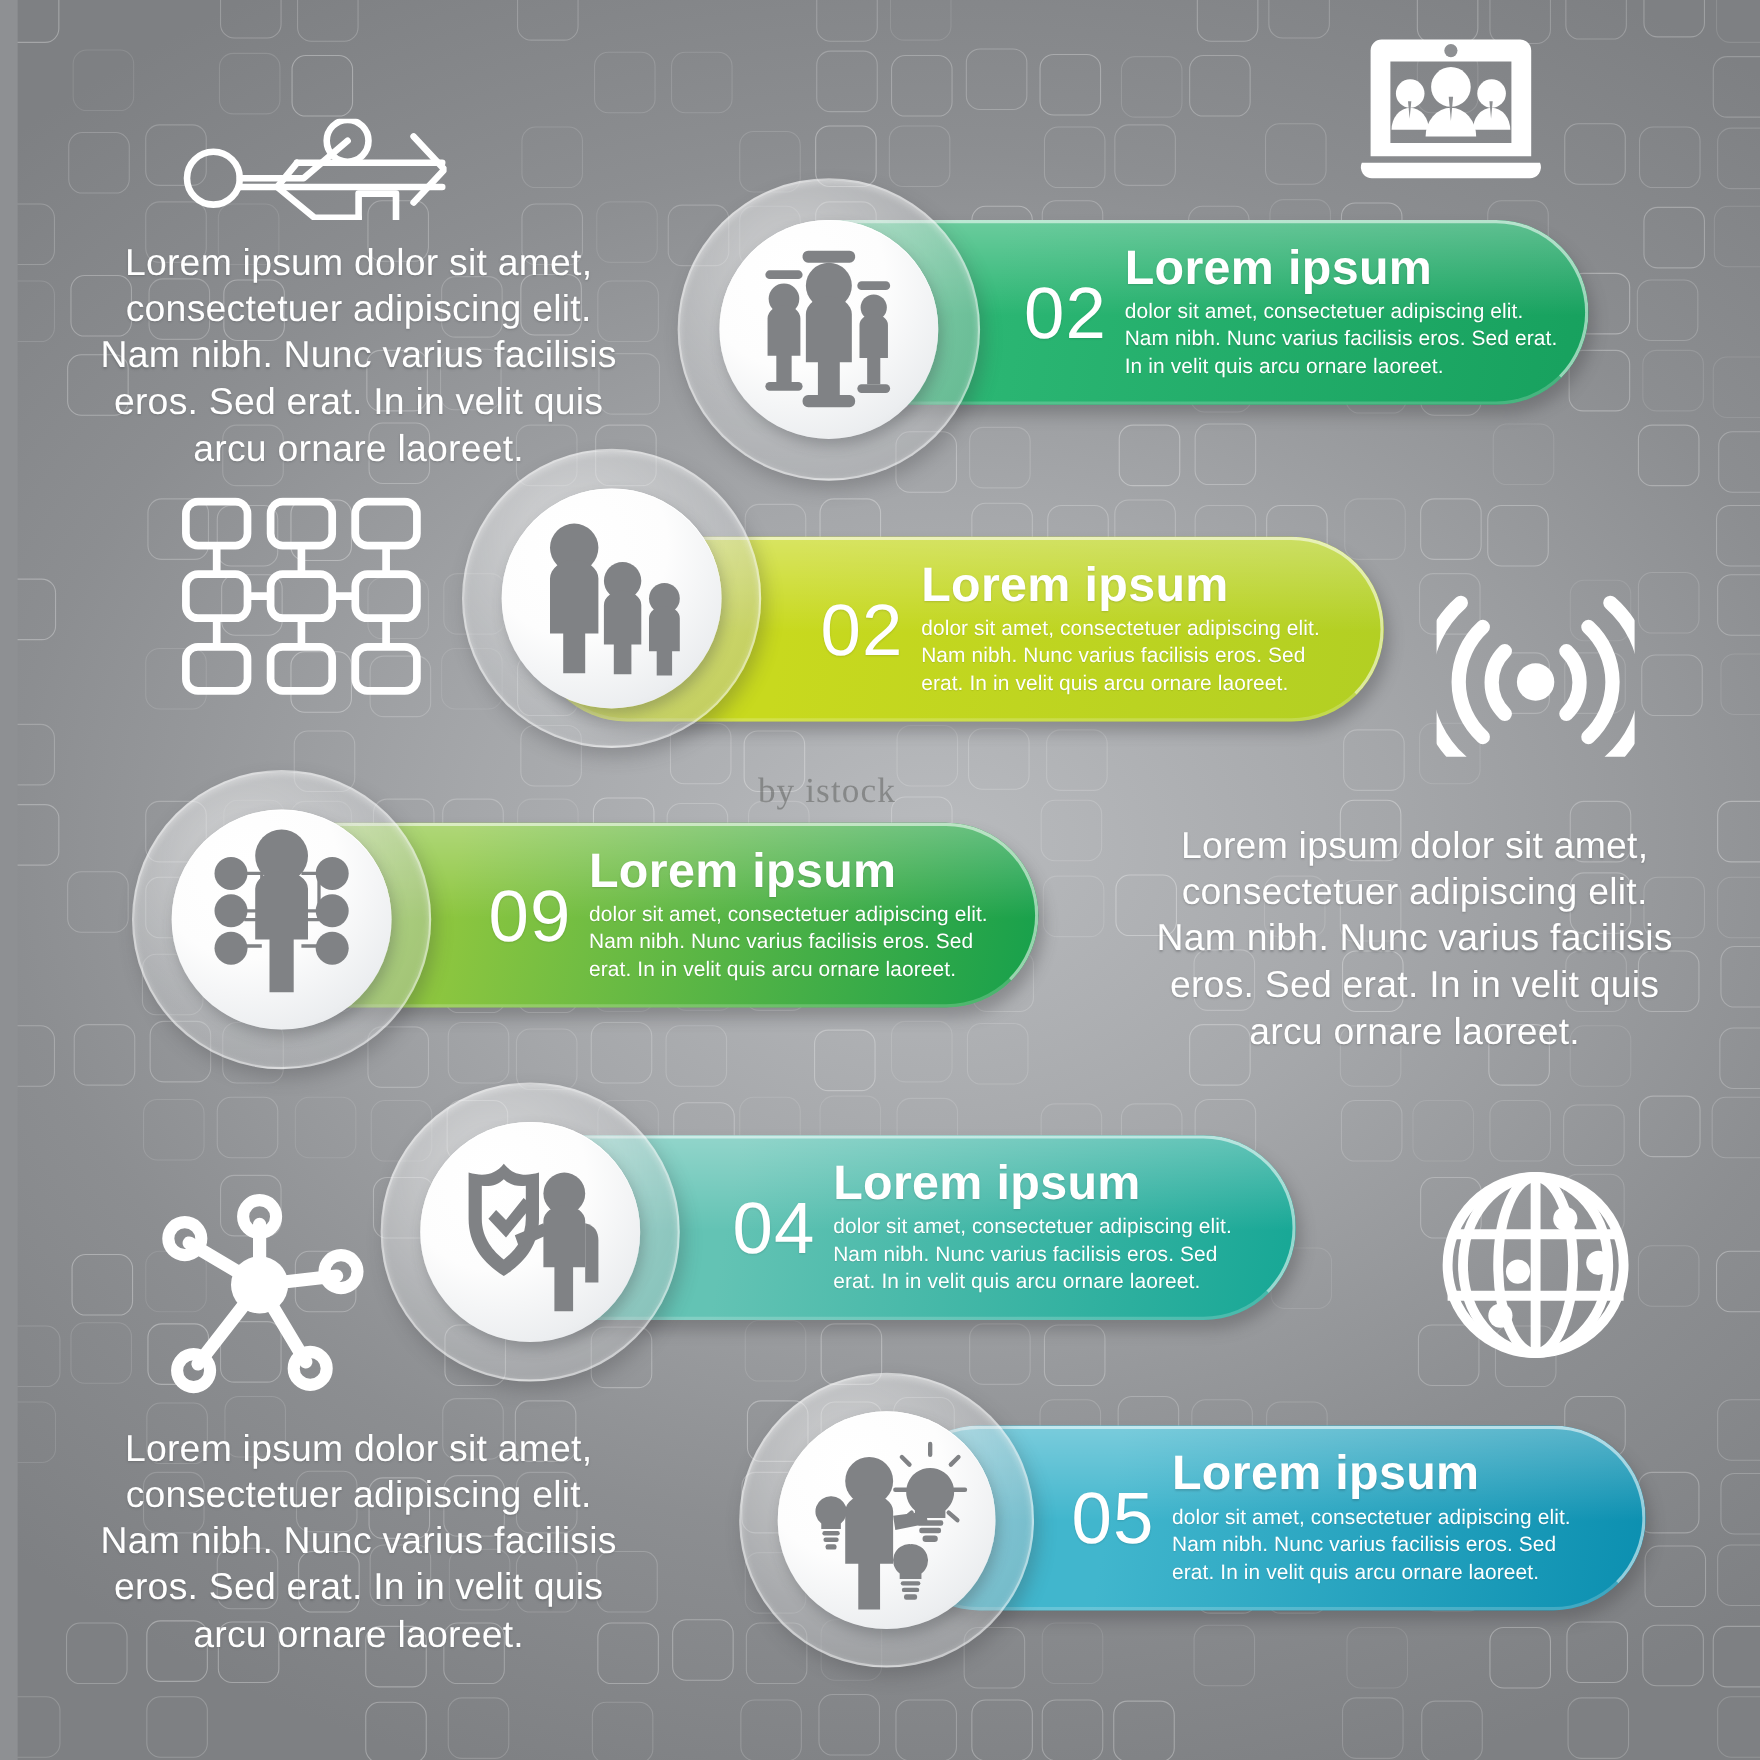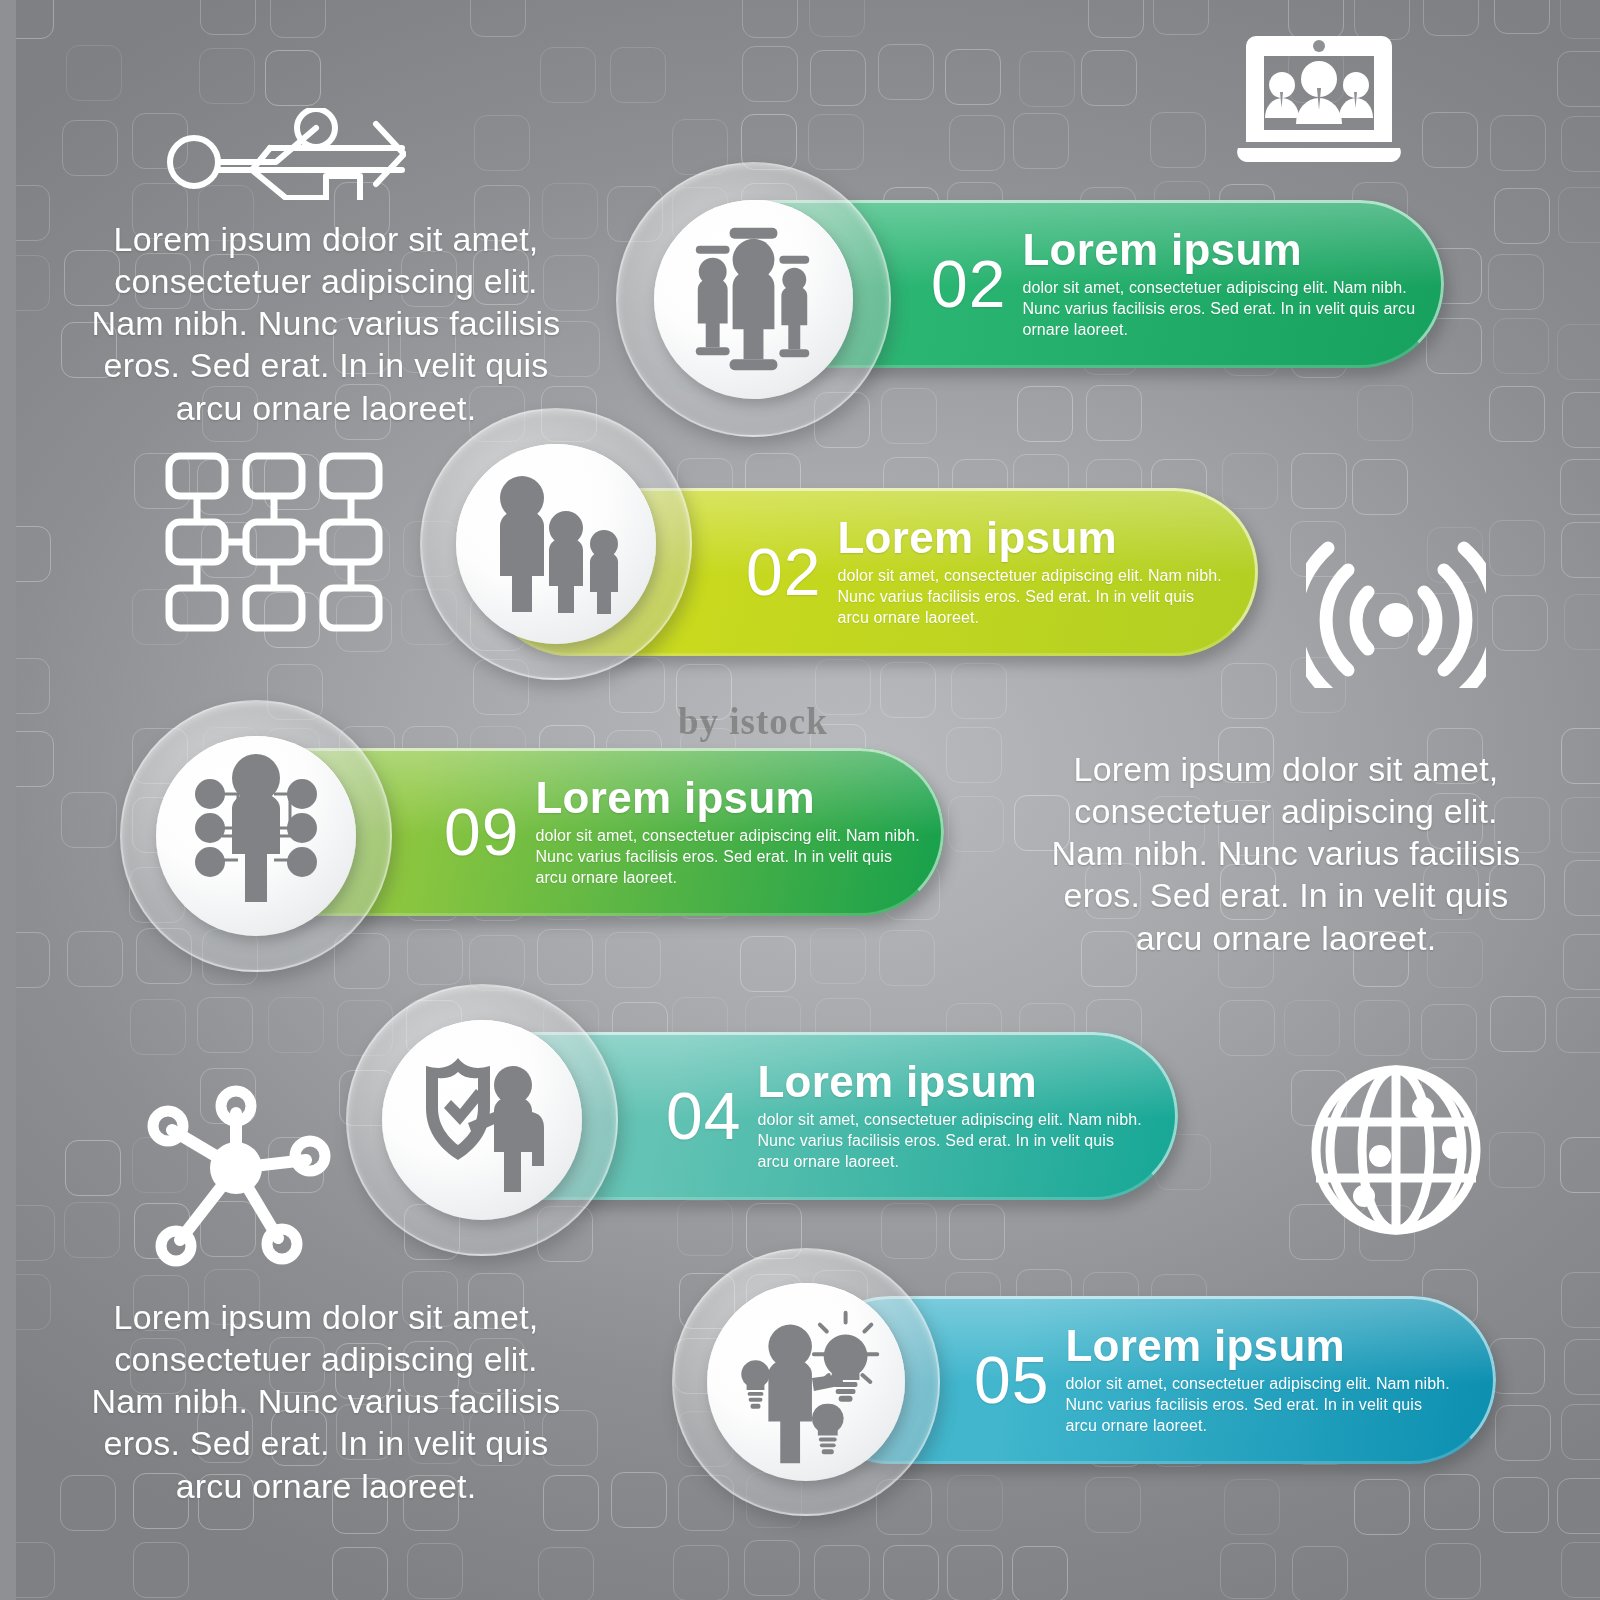--- a/index.html
+++ b/index.html
@@ -64,21 +64,21 @@
     font-family:"Liberation Sans", sans-serif;
     text-shadow:0 1px 2px rgba(0,0,0,.12);
   }
   .txtcol{ display:flex; flex-direction:column; justify-content:center; }
   .head{
     color:#fff; font-size:44px; font-weight:700; line-height:1.02;
     letter-spacing:.3px; margin-bottom:4px;
     text-shadow:0 1px 2px rgba(0,0,0,.14);
   }
   .sub{
-    color:#fff; font-size:16px; line-height:1.33; font-weight:400;
+    color:#fff; font-size:19px; line-height:1.33; font-weight:400;
     letter-spacing:.1px;
     text-shadow:0 1px 1px rgba(0,0,0,.10);
   }
 
   
   .badge{ position:absolute; }
   .ring{
     position:absolute; left:0; top:0; width:100%; height:100%;
     border-radius:50%;
     background:radial-gradient(circle at 38% 30%, rgba(255,255,255,.55), rgba(214,216,218,.42) 55%, rgba(168,170,173,.40) 100%);
@@ -97,24 +97,23 @@
     position:absolute; left:628px; top:706px; width:330px; height:150px;
     pointer-events:none; user-select:none;
   }
   #wm-main{
     font-family:"Liberation Serif", serif; font-size:120px; line-height:1;
     color:rgba(88,90,88,0.62);
     letter-spacing:2px;
     text-shadow:1px 1px 0 rgba(255,255,255,.35);
   }
   #wm-sub{
-    font-family:"Liberation Serif", serif; font-size:37px;
-    color:rgba(96,98,96,0.55); margin-top:-6px; margin-left:34px;
+    font-family:"Liberation Serif", serif; font-size:32px;
+    color:rgba(96,98,96,0.55); margin-top:-6px; margin-left:45px;
     letter-spacing:1px;
-    font-weight:bold;
   }
 </style>
 </head>
 <body>
 
 <div id="canvas">
 
   <div id="bgsquares">
       <div class="sq" style="left:-18px;top:-17px;border-color:rgba(255,255,255,0.300);"></div>
       <div class="sq" style="left:184px;top:-21px;border-color:rgba(255,255,255,0.223);"></div>

